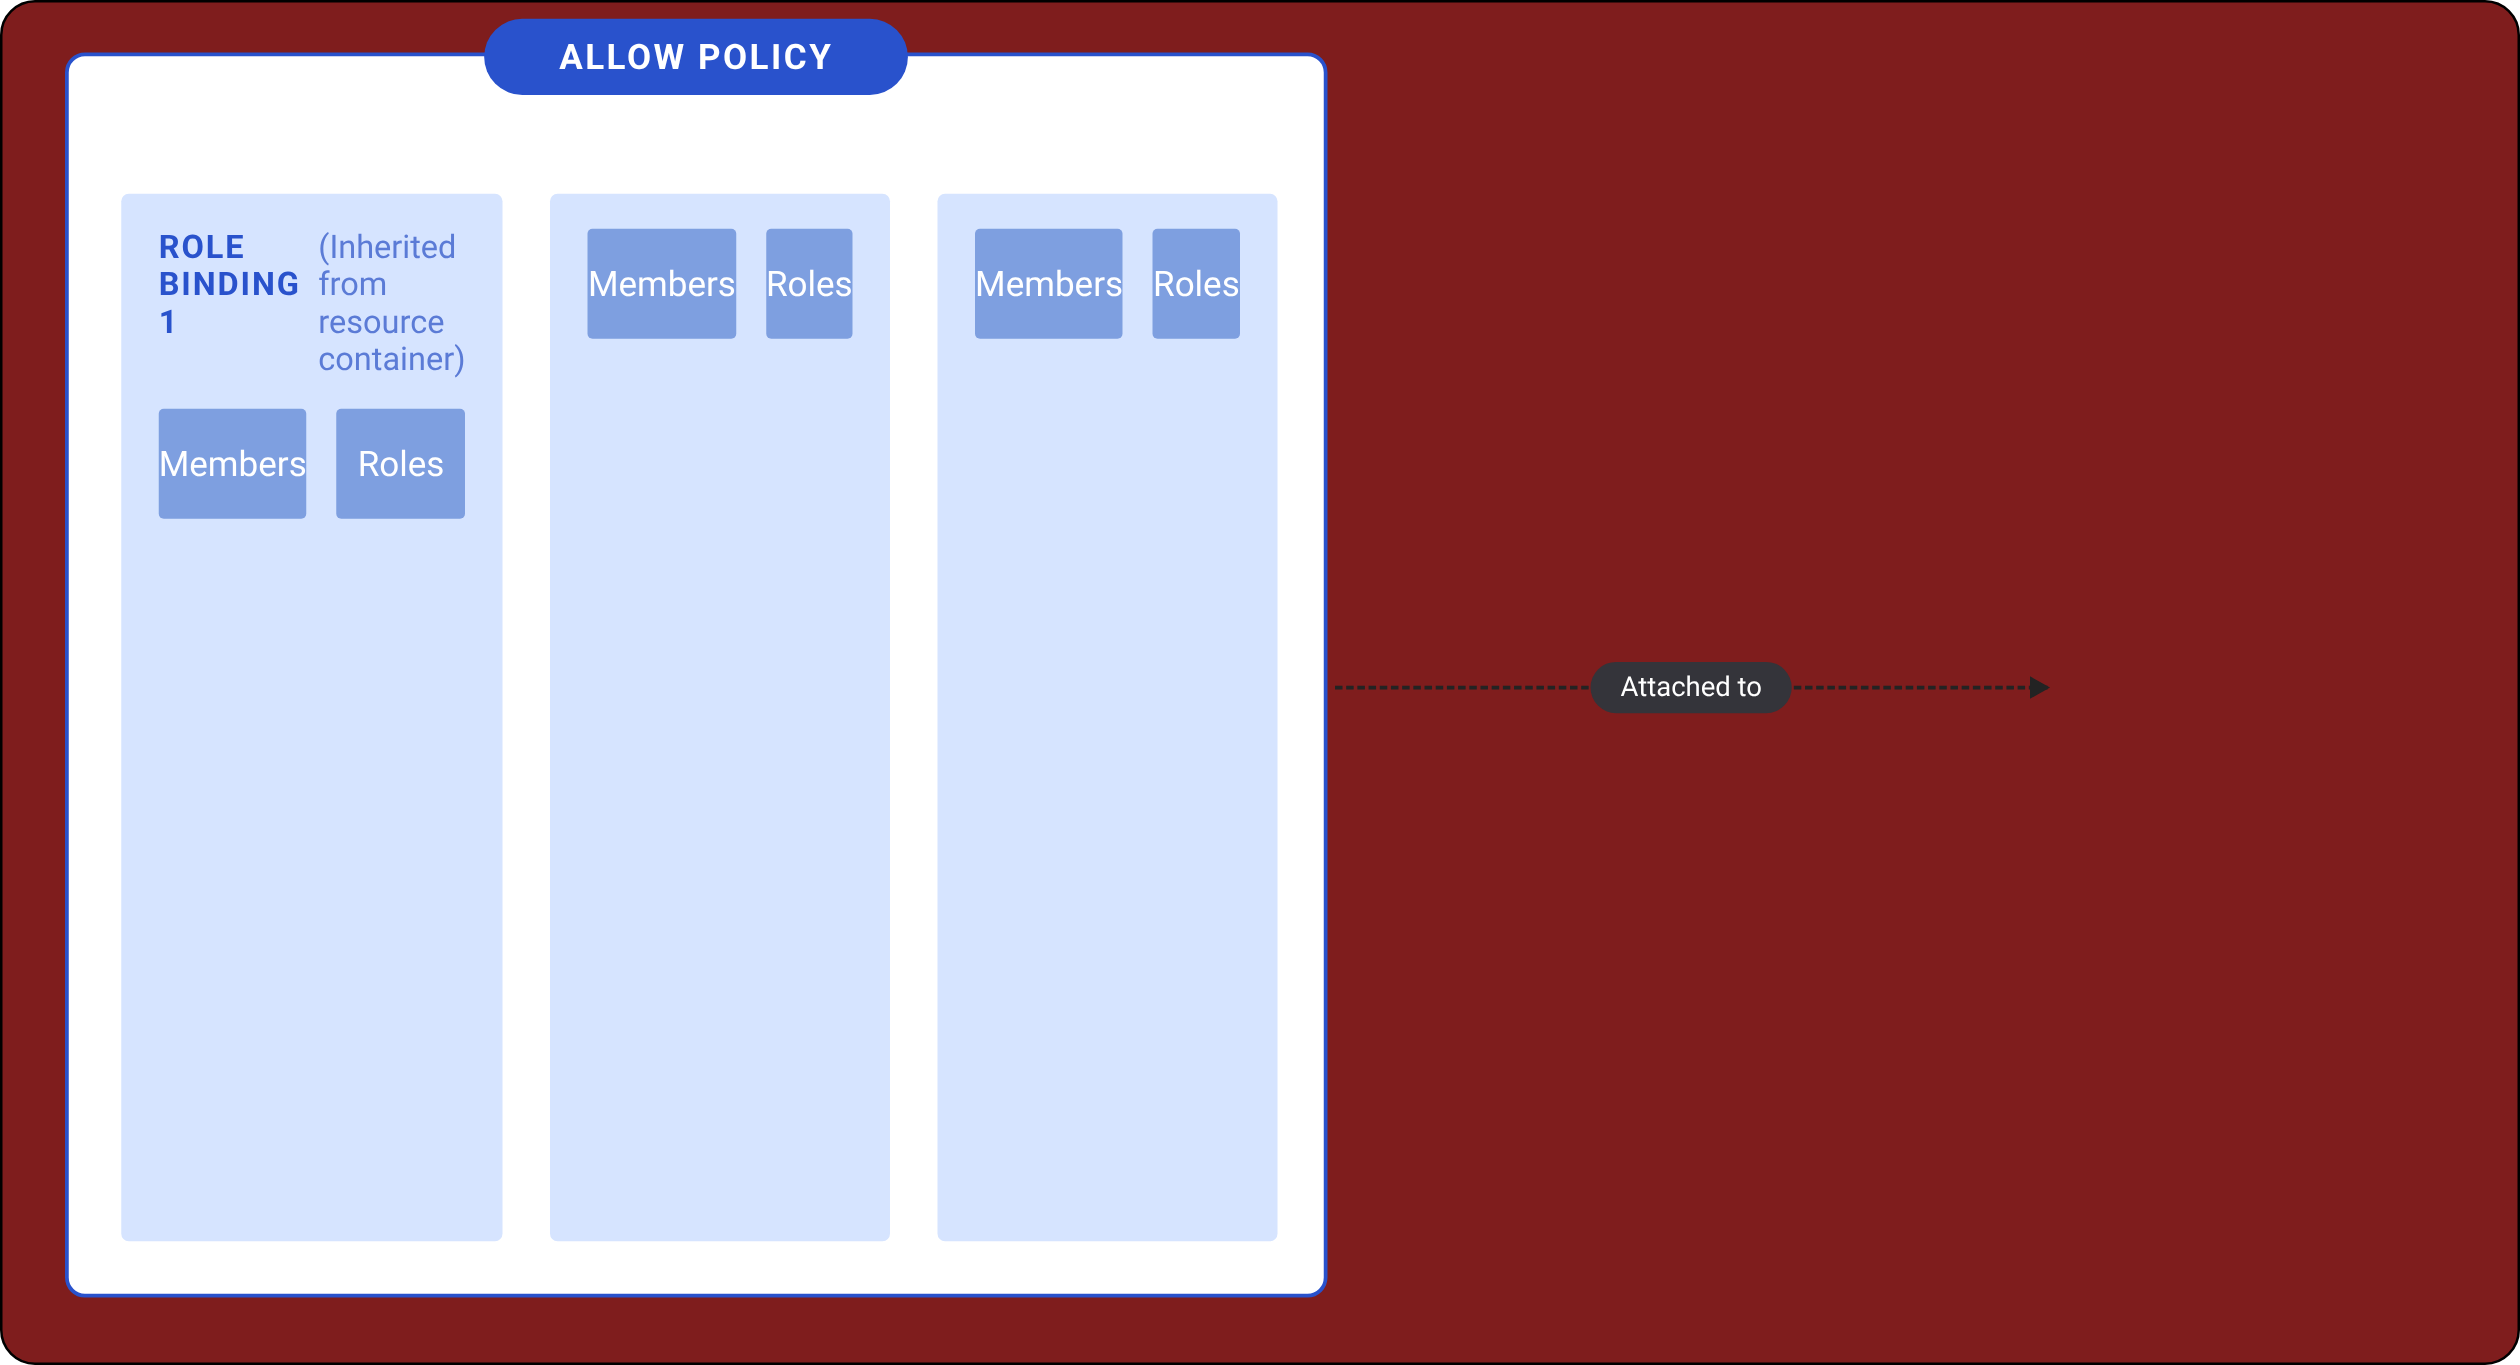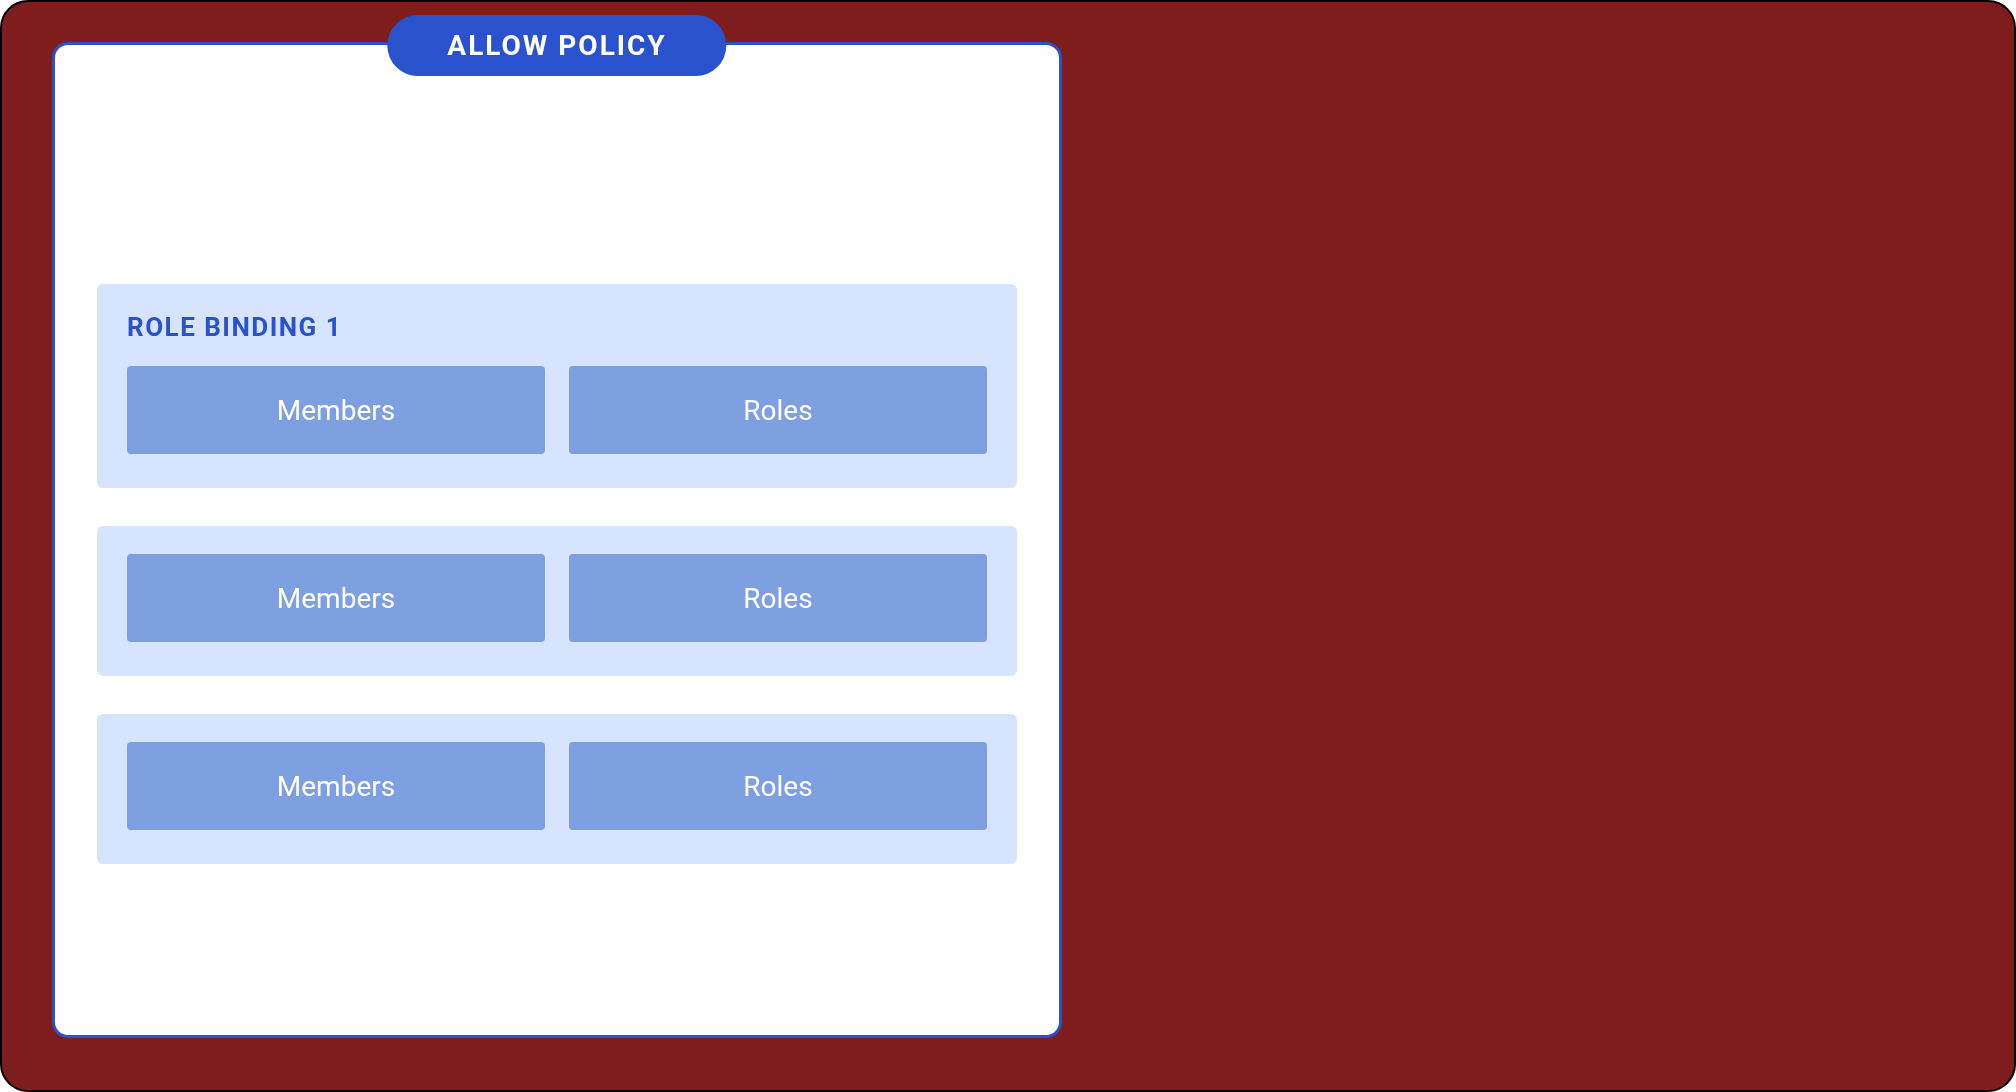--- a/index.html
+++ b/index.html
@@ -46,23 +46,22 @@
     white-space: nowrap;
   }
 
   .bindings-wrap {
     position: absolute;
     left: 42px;
     right: 42px;
     top: 110px;
     bottom: 42px;
     display: flex;
-    flex-direction: column;
+    flex-direction: row;
     gap: 38px;
-    justify-content: center;
   }
 
   .binding {
     background: #d6e4ff;
     border-radius: 6px;
     padding: 28px 30px 34px 30px;
   }
   .binding-header {
     display: flex;
     align-items: baseline;
@@ -167,20 +166,21 @@
 <div class="canvas">
 
   <div class="policy-box">
     <div class="policy-badge">ALLOW POLICY</div>
 
     <div class="bindings-wrap">
 
       <div class="binding">
         <div class="binding-header">
           <span class="binding-title">ROLE BINDING 1</span>
+          <span class="binding-note">(Inherited from resource container)</span>
         </div>
         <div class="chips">
           <div class="chip">Members</div>
           <div class="chip">Roles</div>
         </div>
       </div>
 
       <div class="binding">
         <div class="chips">
           <div class="chip">Members</div>
@@ -191,15 +191,20 @@
       <div class="binding">
         <div class="chips">
           <div class="chip">Members</div>
           <div class="chip">Roles</div>
         </div>
       </div>
 
     </div>
   </div>
 
+  <div class="connector">
+    <div class="dashline"></div>
+    <div class="arrowhead"></div>
+    <div class="connector-label">Attached to</div>
+  </div>
 
 
 </div>
 
 </body></html>

